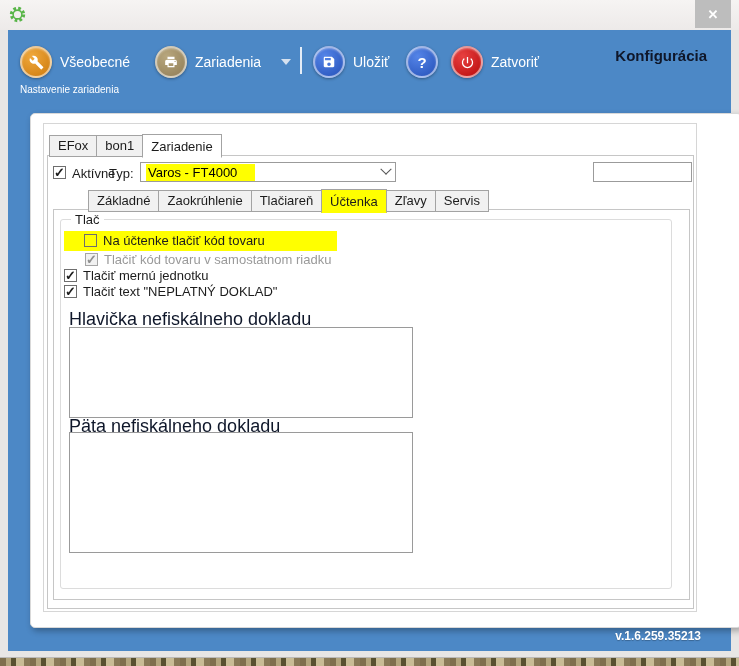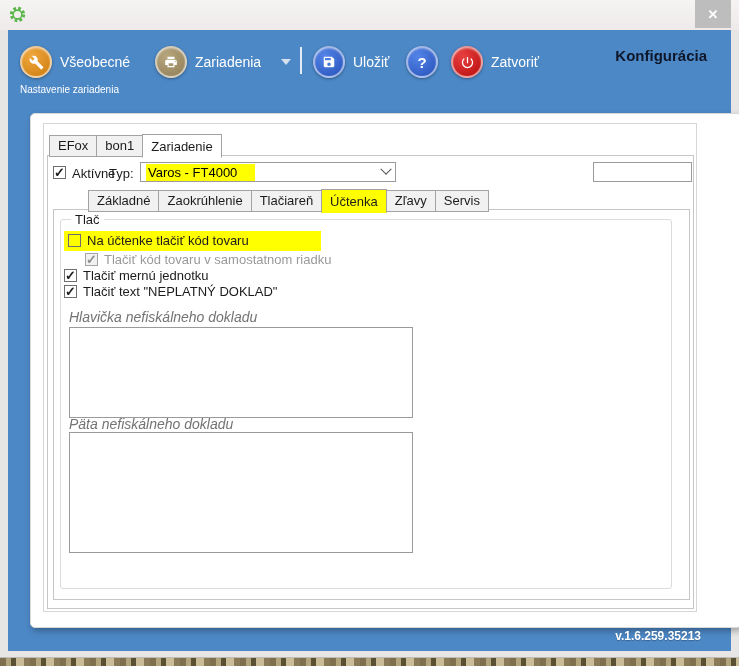--- a/index.html
+++ b/index.html
@@ -81,24 +81,24 @@
   .text-input{position:absolute;left:540px;top:0;width:99px;height:20px;
     border:1px solid #9b9b9b;font-size:13px;padding:0 3px;box-sizing:border-box;
     font-family:"Liberation Sans",sans-serif;outline:none;}
   
   .groupbox{position:absolute;left:6px;top:9px;width:612px;height:370px;
     border:1px solid #dcdcdc;border-radius:3px;box-sizing:border-box;}
   .group-title{position:absolute;left:10px;top:-8px;background:#fff;
     padding:0 4px;font-size:13px;color:#1c1c1c;}
   .g-row{position:absolute;display:flex;align-items:center;gap:6px;}
   .hl{background:var(--highlight-yellow,#ffff00);display:inline-flex;
-    align-items:center;gap:6px;padding:2px 72px 3px 4px;}
+    align-items:center;gap:6px;padding:2px 72px 3px 20px;}
   .hl .cb{background:transparent;}
   .disabled-label{color:#9a9a9a;}
-  .field-label{position:absolute;font-size:14px;color:#737373;font-style:italic;}
+  .field-label{position:absolute;font-size:18px;color:#0f172a;}
   .ta{position:absolute;left:8px;border:1px solid #9a9a9a;width:338px;
     resize:none;outline:none;font-family:"Liberation Sans",sans-serif;font-size:13px;}
   .ta1{top:107px;height:85px;}
   .ta2{top:212px;height:115px;}
 </style>
 </head>
 <body>
 
 <div class="window">
 

